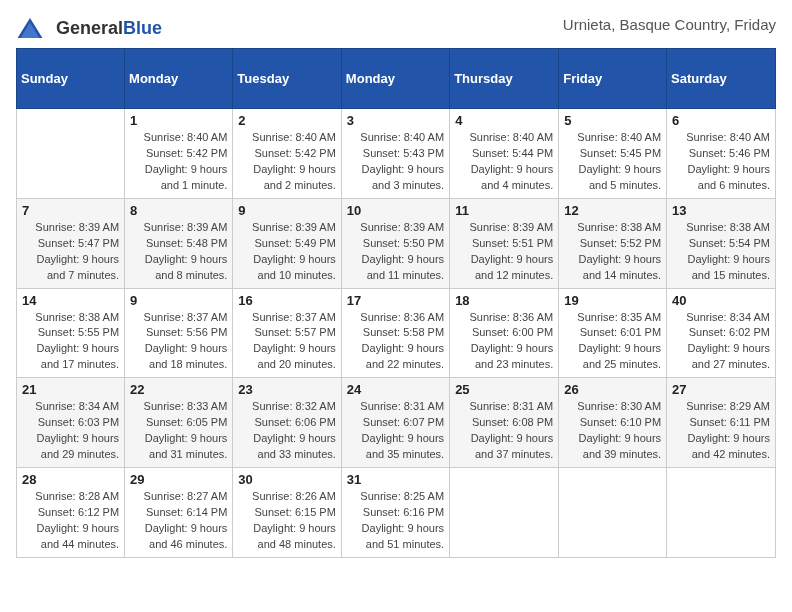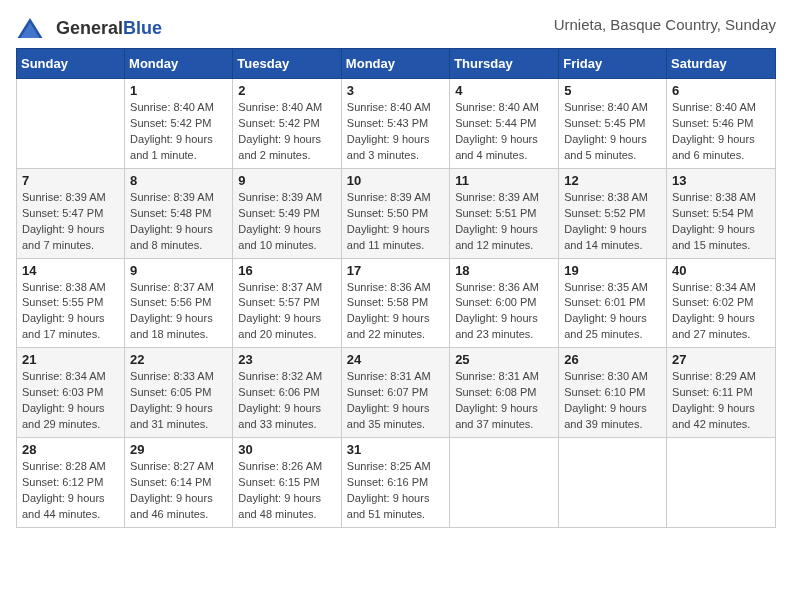--- a/index.html
+++ b/index.html
@@ -49,21 +49,21 @@
       color: #555;
     }
     .calendar-table {
       width: 100%;
       border-collapse: collapse;
       font-size: 11.5px;
     }
     .calendar-table thead tr th {
       background-color: #2255aa;
       color: #fff;
-      padding: 7px 4px;
+      padding: 22px 4px;
       text-align: left;
       font-size: 13px;
       font-weight: bold;
       border: 1px solid #1a4488;
     }
     .calendar-table tbody tr td {
       border: 1px solid #ccc;
       vertical-align: top;
       padding: 4px 5px;
       min-height: 70px;
@@ -79,40 +79,41 @@
       font-weight: bold;
       font-size: 13px;
       color: #222;
       display: block;
       margin-bottom: 2px;
     }
     .day-info {
       color: #444;
       font-size: 11px;
       line-height: 1.45;
+      text-align: right;
     }
     .empty-cell {
       background: #fff;
     }
   </style>
 </head>
 <body>
 
 <div class="header-area">
   <div class="logo">
     <svg class="logo-icon" width="36" height="30" viewBox="0 0 36 30">
       <polygon points="18,2 34,28 2,28" fill="#2255aa"></polygon>
       <polygon points="18,8 30,28 6,28" fill="#4477cc"></polygon>
     </svg>
     <div>
       <span class="logo-text-general">General</span><span class="logo-text-blue">Blue</span>
     </div>
   </div>
   <div class="title-area">
-    <div class="subtitle">Urnieta, Basque Country, Sunday</div>
+    <div class="subtitle">Urnieta, Basque Country, Friday</div>
   </div>
 </div>
 
 <table class="calendar-table">
   <thead>
     <tr>
     <th>Sunday</th>
         <th>Monday</th>
         <th>Tuesday</th>
         <th>Monday</th>

